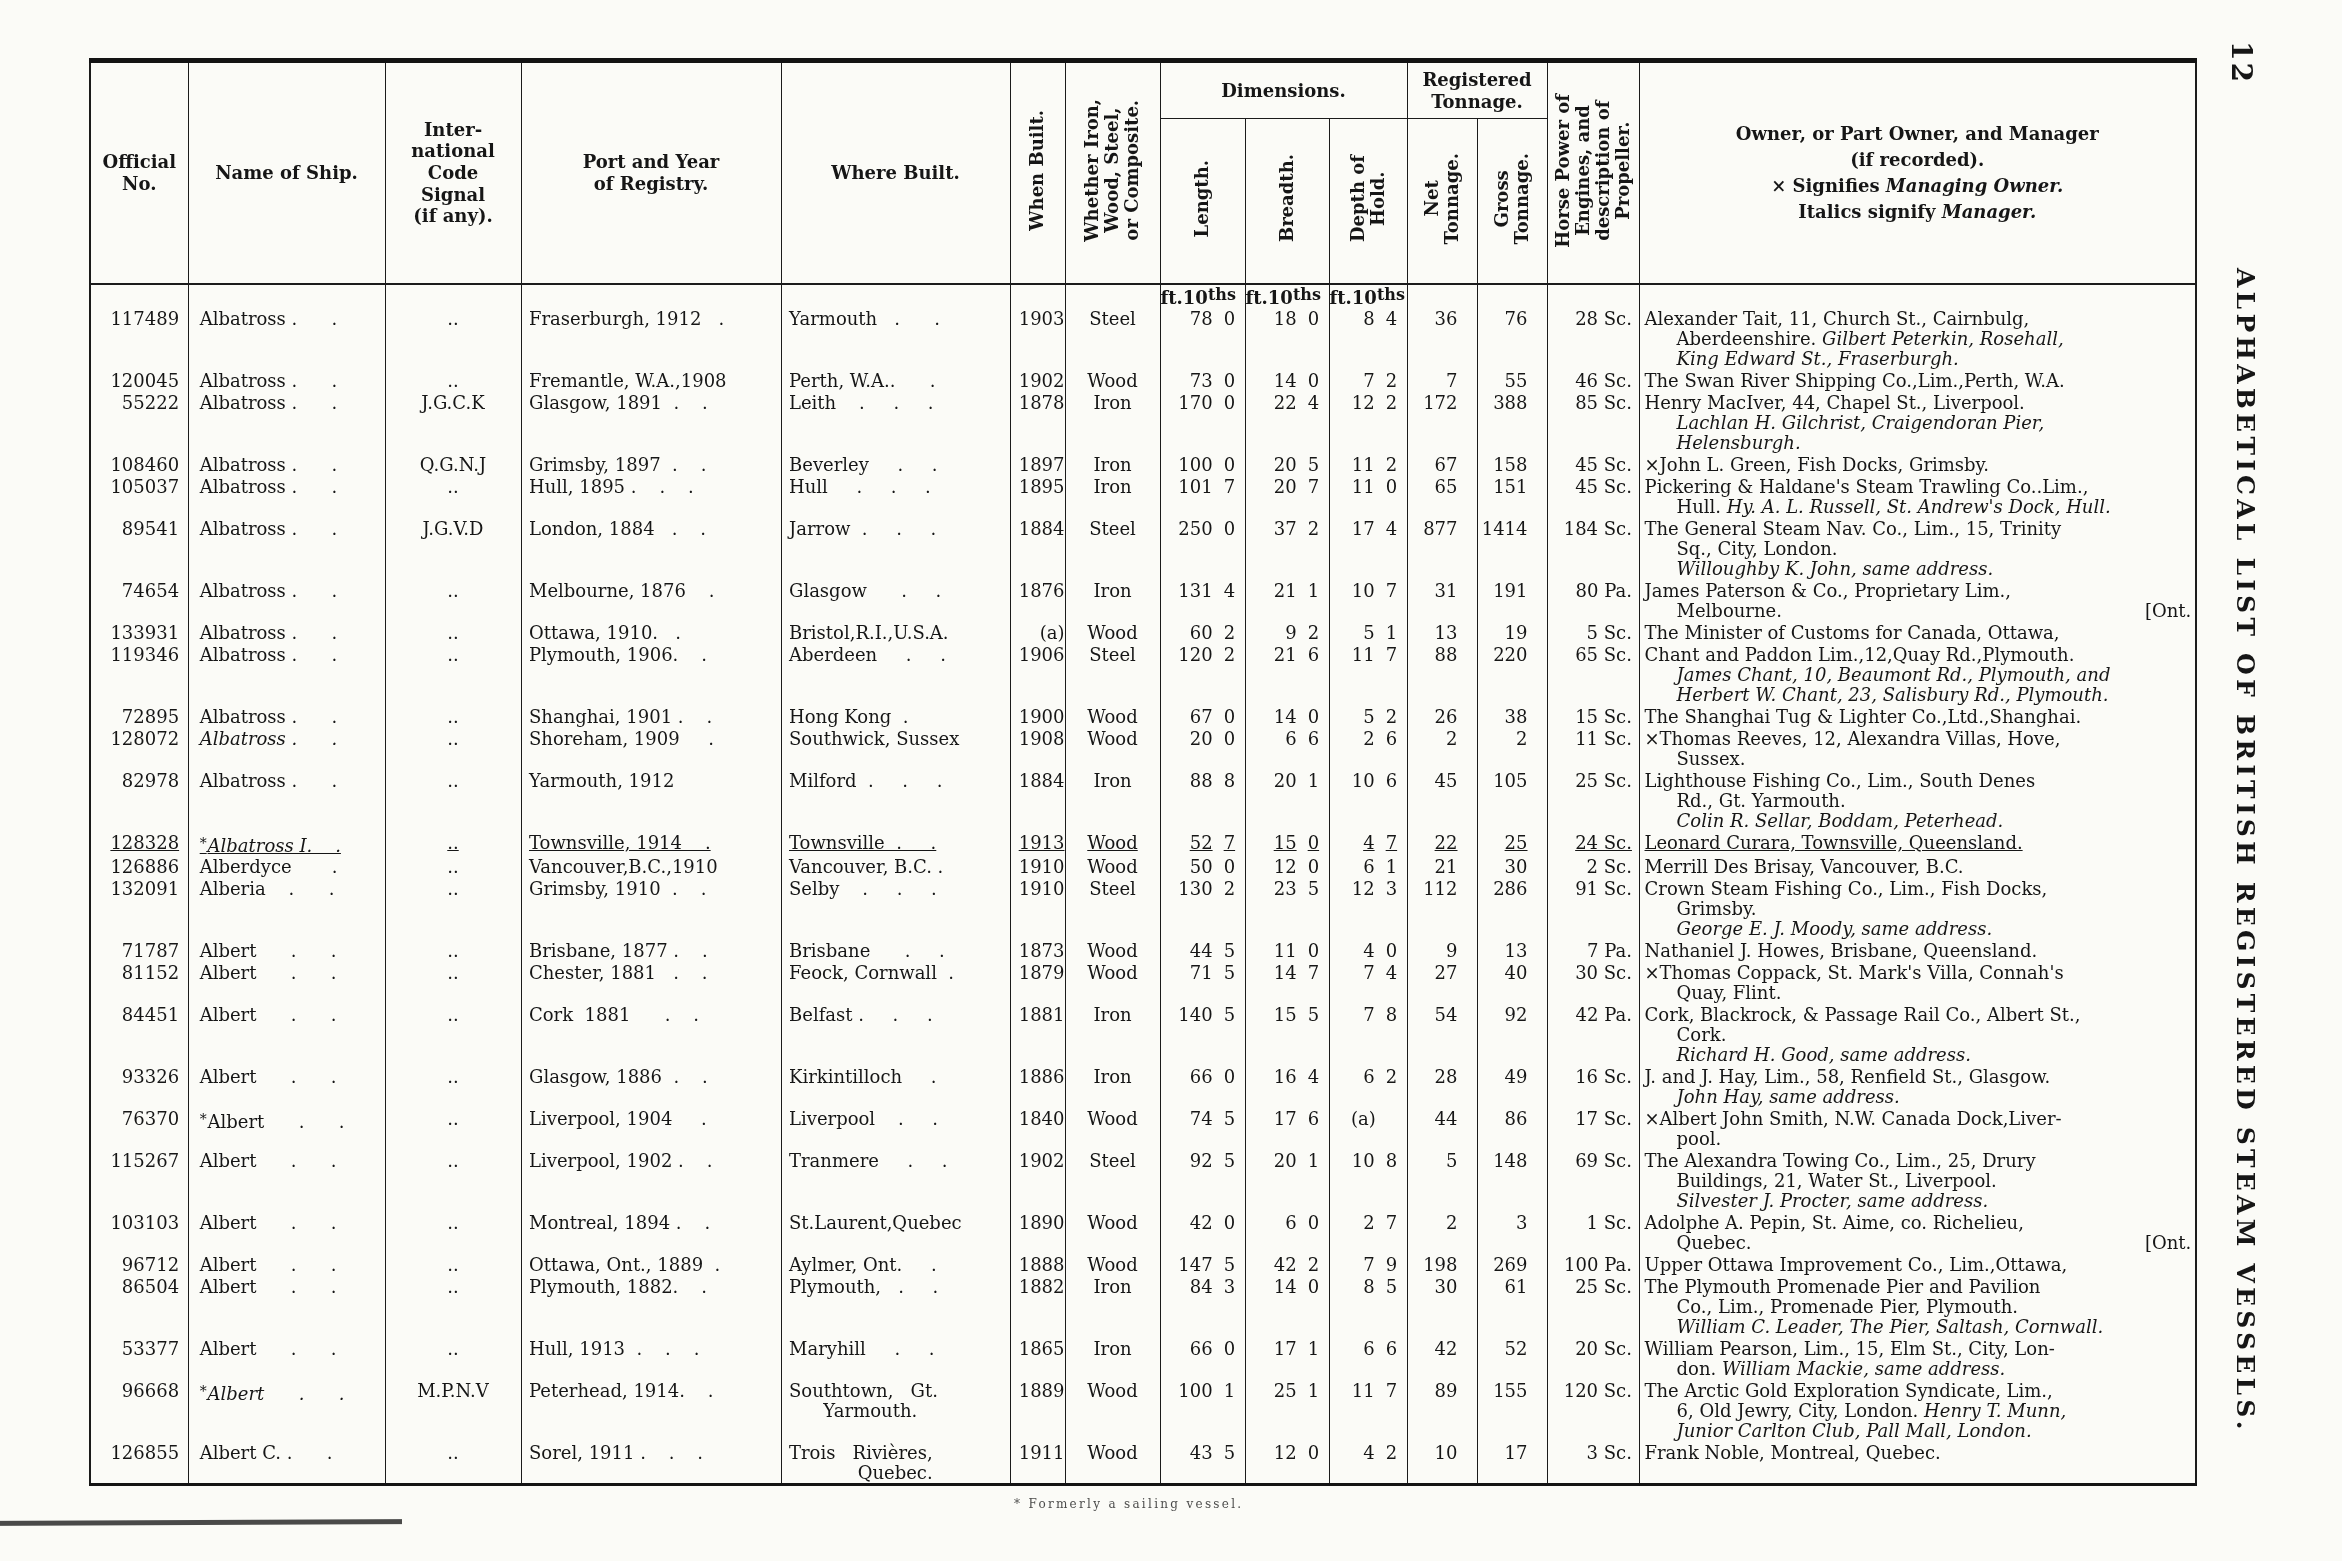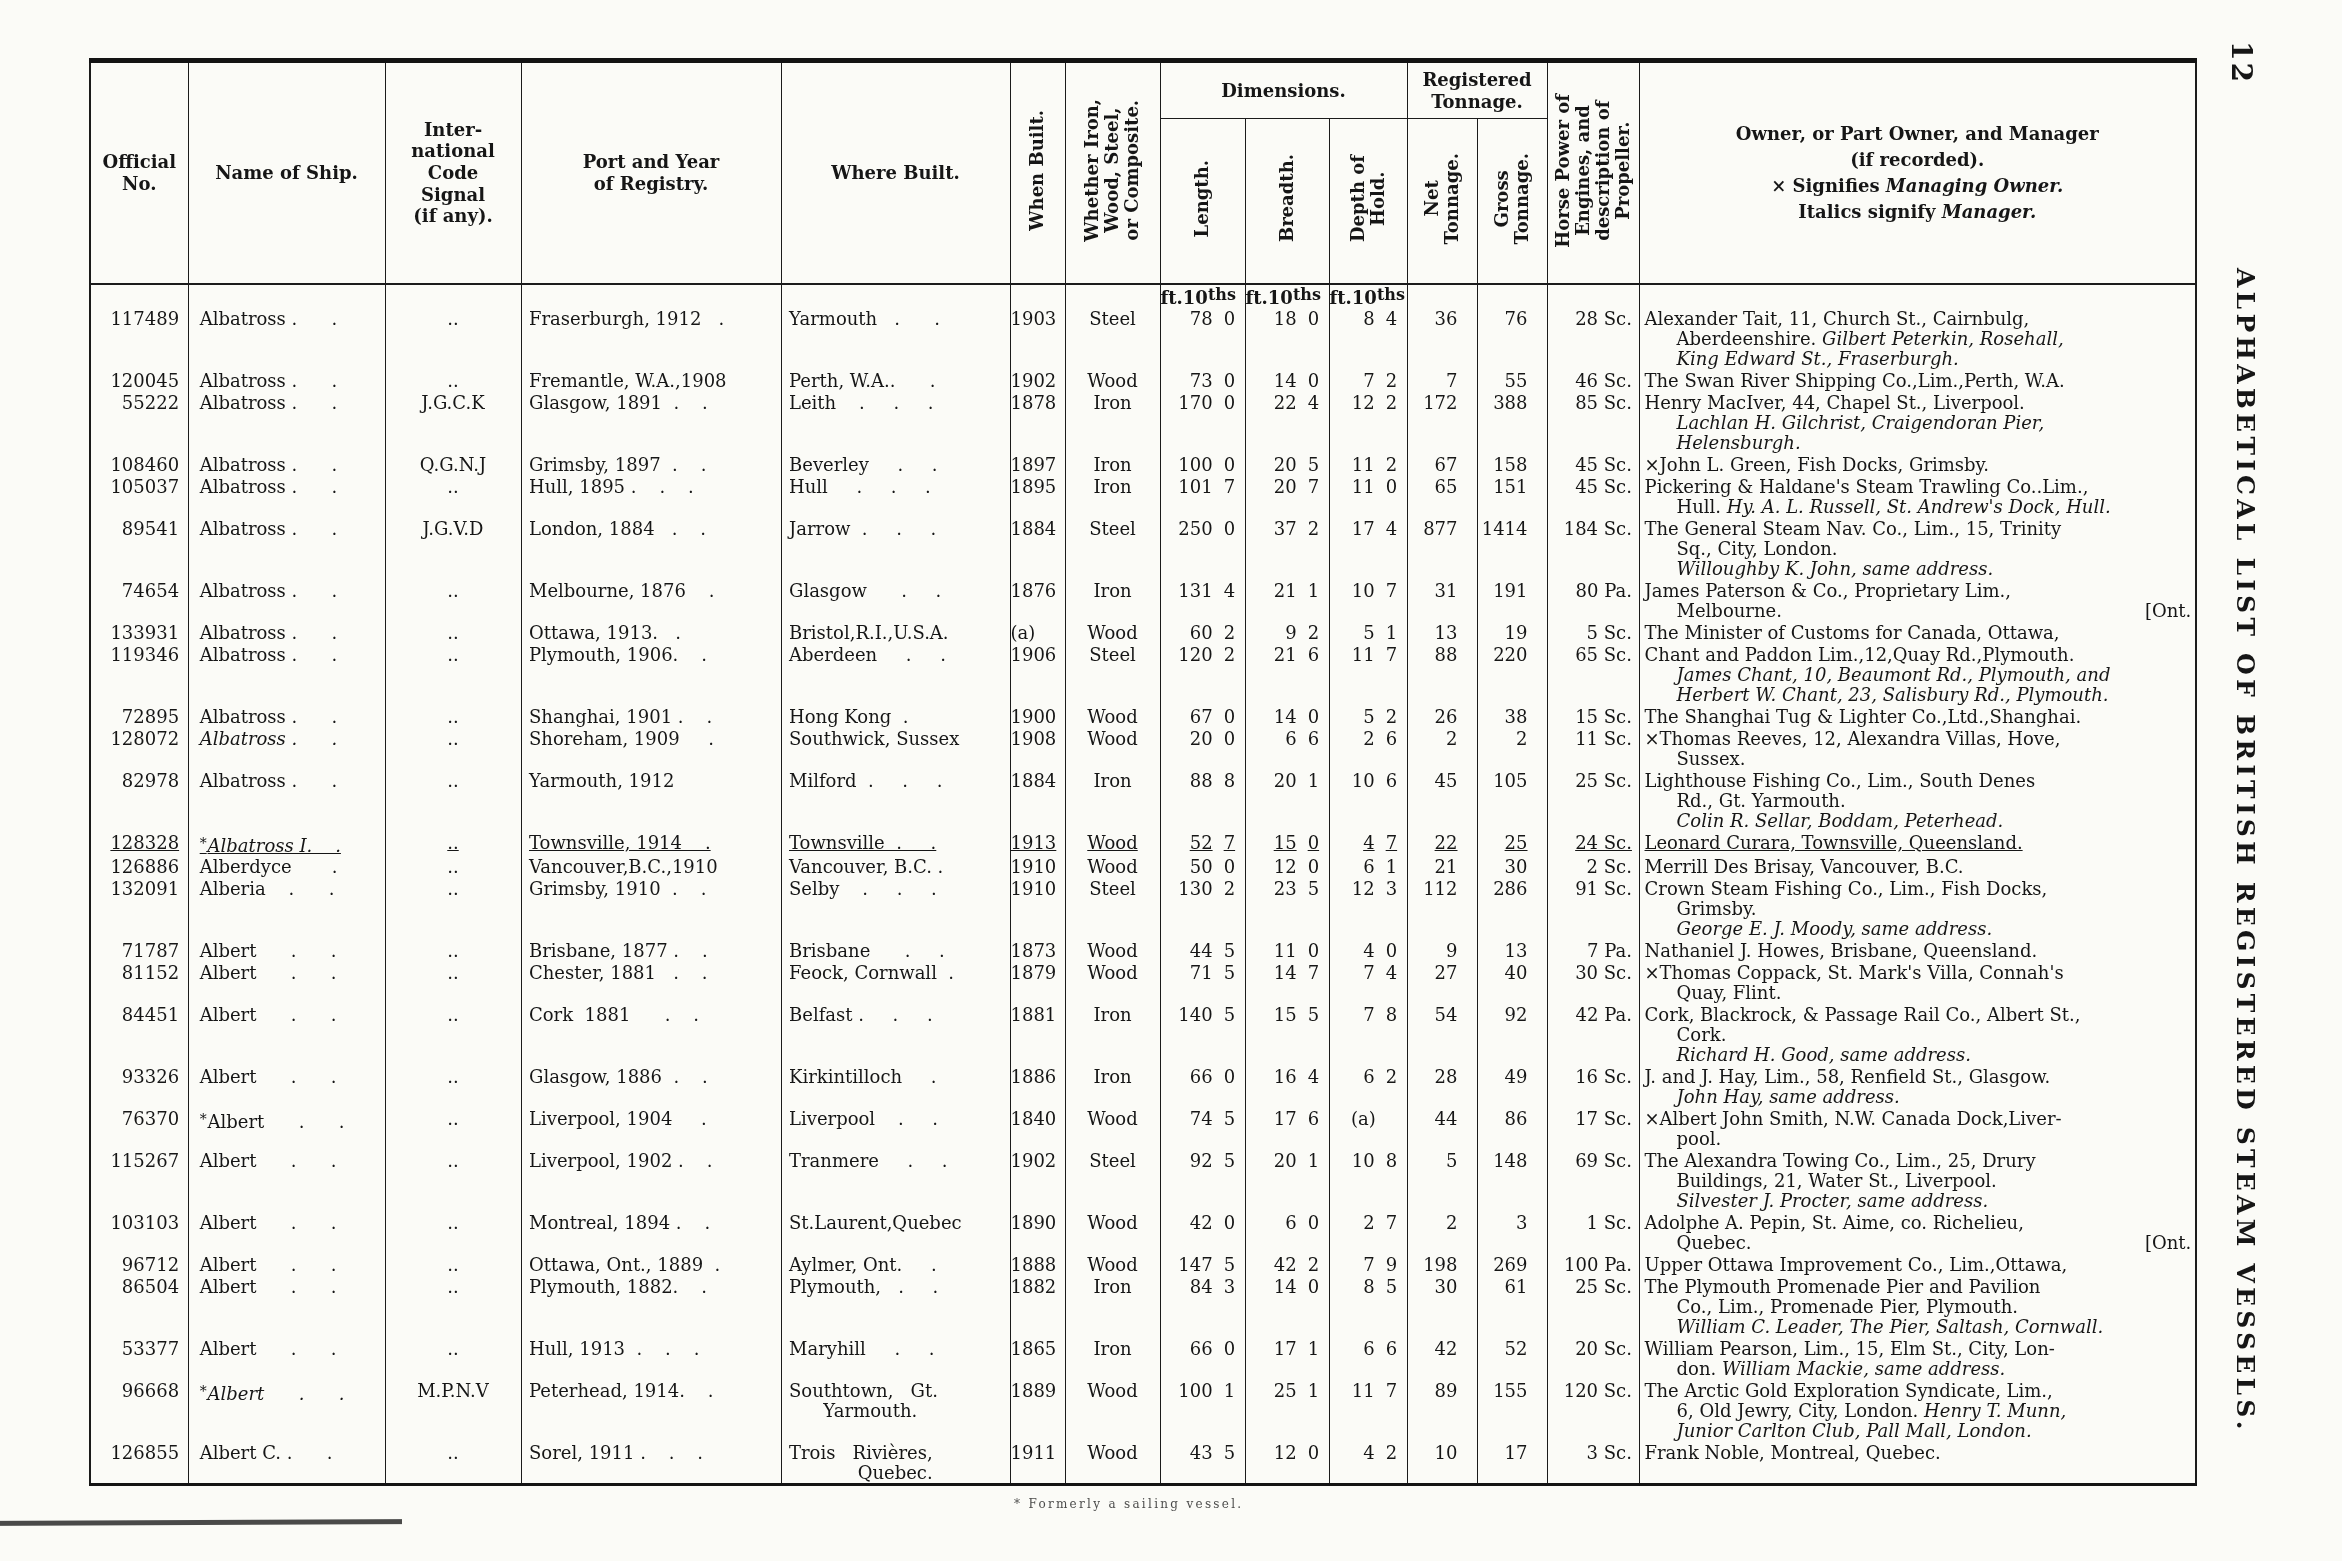--- a/index.html
+++ b/index.html
@@ -32,21 +32,21 @@
     border-top:0;border-bottom:0;vertical-align:top;
     font-size:18px;line-height:20px;padding:0.9px 0 0 0;
   }
   tr.units-row{height:23.4px;}
   tr.units-row td{border-top:2.8px solid #1b1b1b;font-weight:bold;}
   .c-no{text-align:right;padding-right:8.4px !important;}
   .c-name{white-space:pre;padding-left:11.2px !important;}
   .c-code{text-align:center;}
   .c-port{white-space:pre;padding-left:7.5px !important;}
   .c-where{white-space:pre;padding-left:7.5px !important;}
-  .c-when{text-align:left;margin-left:28px;}
+  .c-when{text-align:right;margin-left:28px;}
   .c-mat{text-align:center;}
   .c-dim{padding-right:9.4px !important;}
   .dimwrap{display:flex;}
   .dimwrap .ft{flex:1;text-align:right;}
   .dimwrap .tn{width:22.5px;text-align:right;}
   .dim-solo{display:block;text-align:center;}
   .c-num{text-align:right;padding-right:19px !important;}
   .c-hp{text-align:right;padding-right:6.6px !important;}
   .c-owner{padding-left:37px !important;padding-right:3.7px !important;text-indent:-32px;}
   .it{font-style:italic;}
@@ -366,21 +366,21 @@
         </td>
         <td class="c-num" data-name="net-tonnage-cell">31</td>
         <td class="c-num" data-name="gross-tonnage-cell">191</td>
         <td class="c-hp" data-name="horse-power-cell">80 Pa.</td>
         <td class="c-owner" data-name="owner-cell"><span data-name="owner-text">James Paterson  &amp;  Co.,  Proprietary  Lim.,</span><br><span data-name="owner-text">Melbourne.</span><span class="rt" data-name="owner-text">[Ont.</span></td>
       </tr>
       <tr class="row" data-name="table-row" style="height: 22px;">
         <td class="c-no" data-name="official-no-cell">133931</td>
         <td class="c-name" data-name="ship-name-cell"><span data-name="ship-name">Albatross .      .</span></td>
         <td class="c-code" data-name="code-signal-cell">..</td>
-        <td class="c-port" data-name="port-registry-cell">Ottawa, 1913.   .</td>
+        <td class="c-port" data-name="port-registry-cell">Ottawa, 1910.   .</td>
         <td class="c-where" data-name="where-built-cell">Bristol,R.I.,U.S.A.</td>
         <td class="c-when" data-name="when-built-cell">(a)</td>
         <td class="c-mat" data-name="material-cell">Wood</td>
         <td class="c-dim" data-name="length-cell">
           <span class="dimwrap">
             <span class="ft" data-name="feet-value">60</span>
             <span class="tn" data-name="tenths-value">2</span>
           </span>
         </td>
         <td class="c-dim" data-name="breadth-cell">

